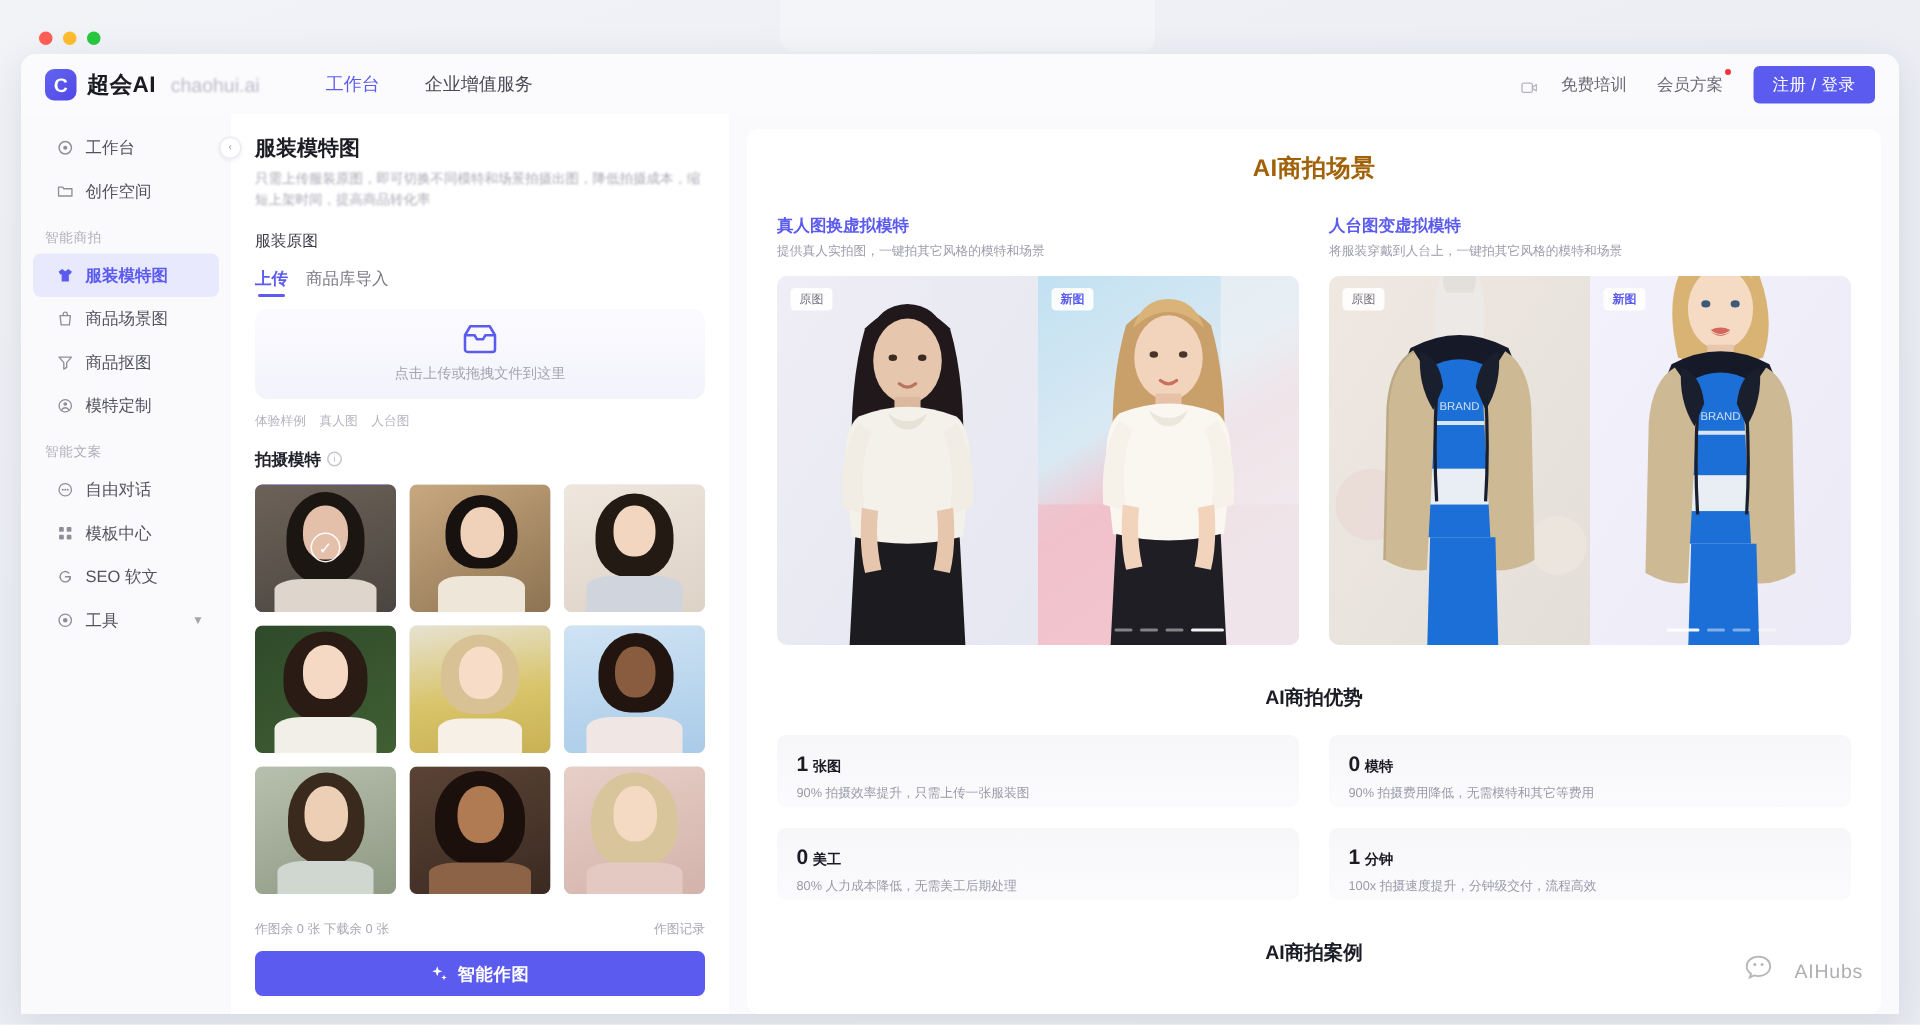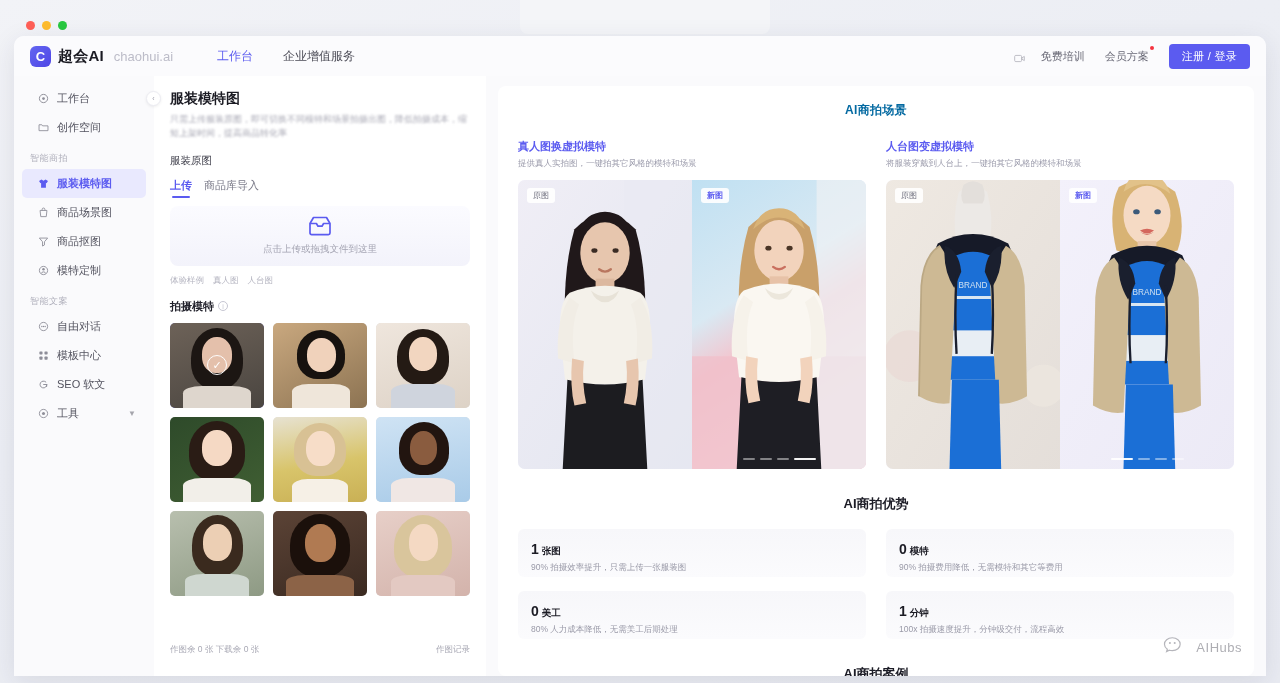--- a/index.html
+++ b/index.html
@@ -182,29 +182,29 @@
     letter-spacing: .5px;
   }
 
   
   .content {
     flex: 1; background: #fff; margin: 10px 12px 0 12px;
     border-radius: 8px; padding: 16px 20px 0 20px; overflow: hidden;
     position: relative;
   }
   .sec-title {
-    text-align: center; font-size: 12px; font-weight: bold; color: #0369a1;
+    text-align: center; font-size: 16px; font-weight: bold; color: #a16207;
     letter-spacing: .3px;
   }
   .scene-row { display: flex; gap: 20px; margin-top: 20px; }
   .scene-col { flex: 1; }
   .scene-h { font-size: 11px; font-weight: bold; color: #5b5bf0; }
   .scene-s { font-size: 8.5px; color: #9c9cac; margin-top: 4px; filter: blur(.45px); }
   .pair {
-    display: flex; gap: 0; margin-top: 10px; height: 289px;
+    display: flex; gap: 0; margin-top: 10px; height: 246px;
     border-radius: 7px; overflow: hidden;
     background: linear-gradient(135deg, #f6f5ff 0%, #eef0fc 100%);
     text-align: center;
   }
   .pane { flex: 1; position: relative; overflow: hidden; }
   .badge {
     position: absolute; left: 9px; top: 8px; z-index: 3;
     font-size: 8px; padding: 2px 6px; border-radius: 3px;
     background: rgba(255,255,255,.9); color: #70707e;
     filter: blur(.3px);
@@ -489,20 +489,27 @@
               <span class="body" style="left:16%;top:76%;width:68%;height:28%;background:#e3c9c2"></span>
             </span>
           </div>
         </div>
 
         <div class="panel-foot">
           <div class="foot-row">
             <span>作图余 0 张  下载余 0 张</span>
             <span class="foot-link">作图记录</span>
           </div>
+          <button class="btn-gen">
+            <svg width="12" height="12" viewBox="0 0 16 16">
+              <path d="M6 1.5 L7.2 4.8 L10.5 6 L7.2 7.2 L6 10.5 L4.8 7.2 L1.5 6 L4.8 4.8 Z" fill="#fff"></path>
+              <path d="M12 9 L12.7 10.8 L14.5 11.5 L12.7 12.2 L12 14 L11.3 12.2 L9.5 11.5 L11.3 10.8 Z" fill="#fff"></path>
+            </svg>
+            <span>智能作图</span>
+          </button>
         </div>
       </div>
 
       <div class="content">
         <div class="sec-title">AI商拍场景</div>
 
         <div class="scene-row">
 
           <div class="scene-col">
             <div class="scene-h">真人图换虚拟模特</div>

